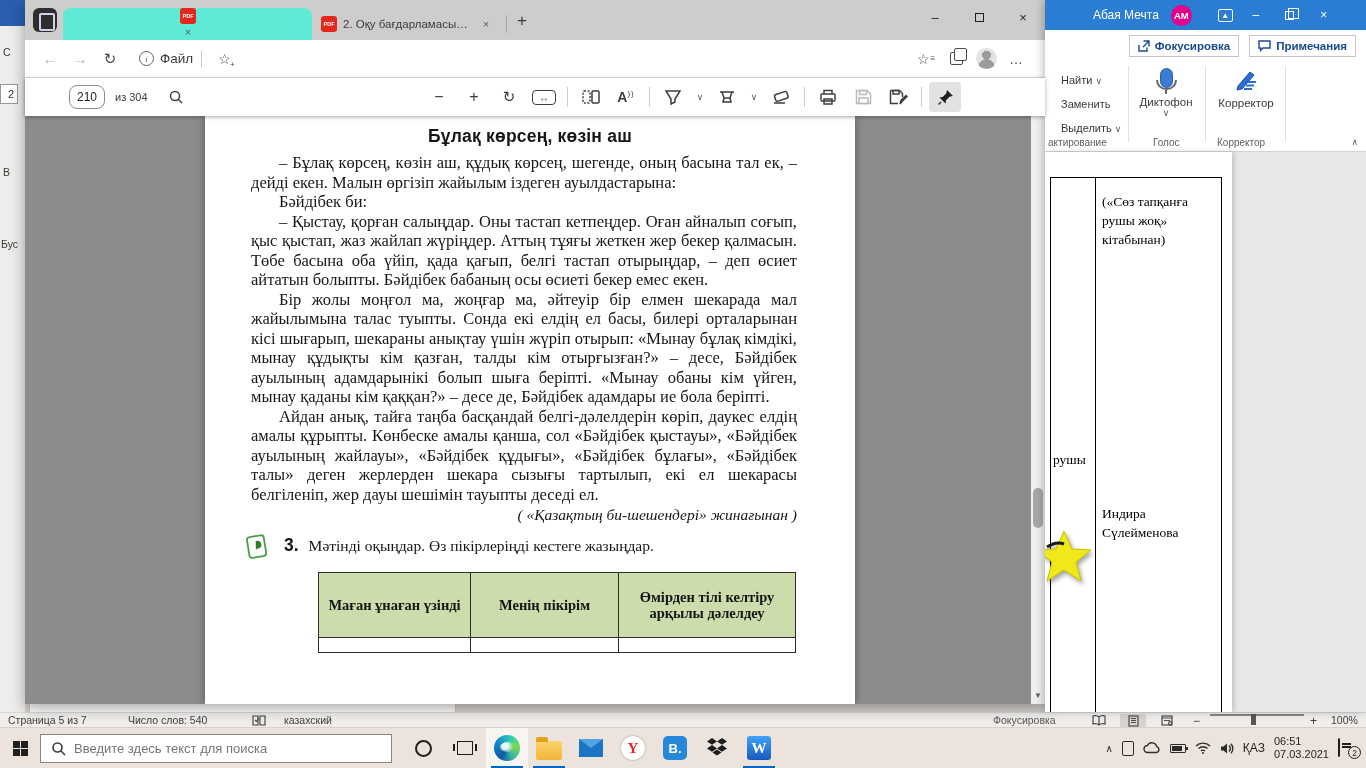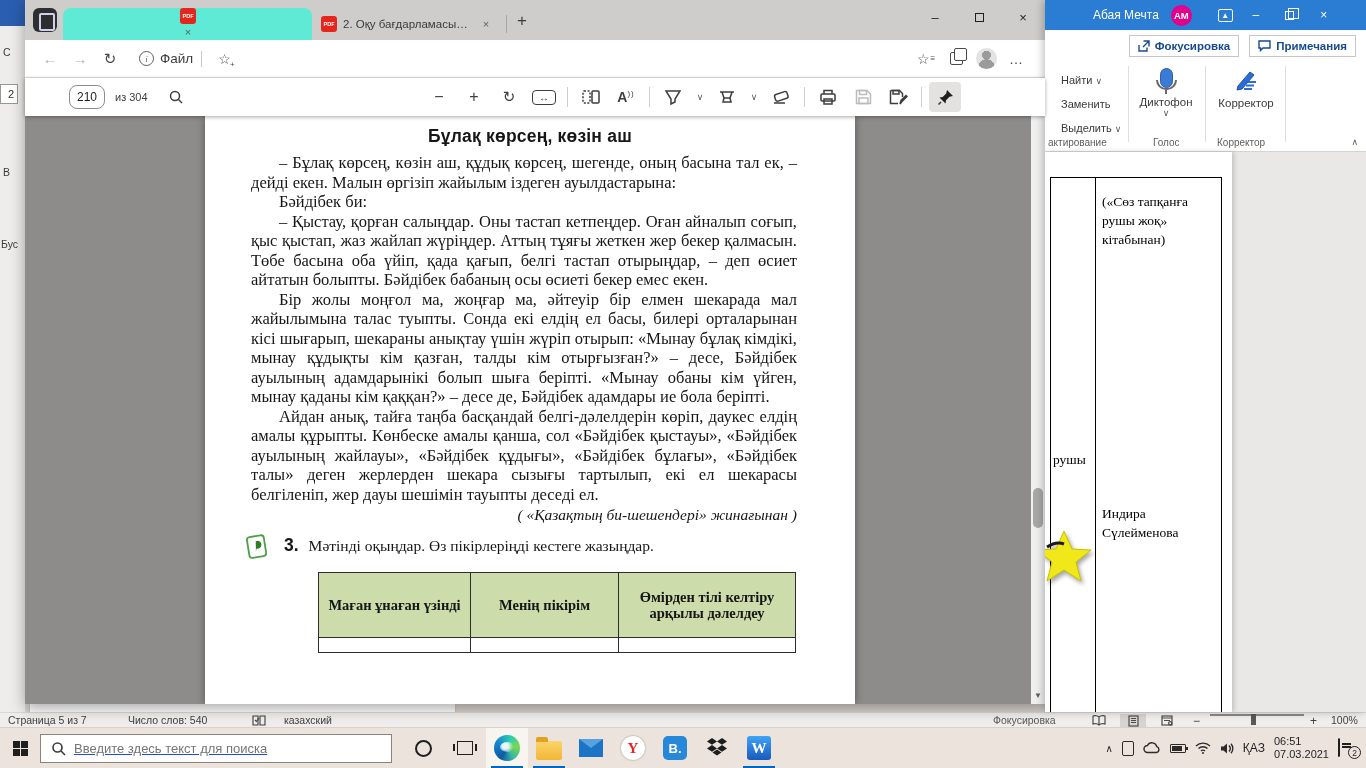--- a/index.html
+++ b/index.html
@@ -121,21 +121,21 @@
   .ztrack { position:absolute; top:7px; height:1.5px; background:#8a8886; }
   .zthumb { position:absolute; top:2px; width:5px; height:11px; background:#5a5856; }
 
   
   #taskbar { left:0; top:727px; width:1366px; height:41px; background:#ece4dc; border-top:1px solid #d9d0c7; display:flex; align-items:center; z-index:30; }
   .startbtn { width:40px; height:41px; display:flex; align-items:center; justify-content:center; }
   .winlogo { width:15px; height:15px; display:grid; grid-template-columns:7px 7px; grid-template-rows:7px 7px; gap:1px; }
   .winlogo div { background:#1f1f1f; }
   .searchbox { width:352px; height:29px; background:#fff; border:1px solid #8a847d; display:flex; align-items:center; }
   .searchbox svg { margin:0 8px 0 10px; stroke:#3b3b3b; fill:none; stroke-width:1.6; }
-  .searchbox input { border:none; outline:none; flex:1; font-size:13px; color:#1d4ed8; background:transparent; font-family:"Liberation Sans",sans-serif;text-decoration:underline; }
+  .searchbox input { border:none; outline:none; flex:1; font-size:13px; color:#1d4ed8; background:transparent; font-family:"Liberation Sans",sans-serif; }
   .tb-ic { width:42px; height:41px; display:flex; align-items:center; justify-content:center; position:relative; flex:none; }
   .tb-ic.active { background:#f8f4ef; }
   .underline { position:absolute; bottom:0; left:5px; right:5px; height:3px; background:#0067c0; }
   .cortana { width:17px; height:17px; border:2px solid #1f1f1f; border-radius:50%; }
   .taskview { width:16px; height:14px; border:1.8px solid #1f1f1f; position:relative; }
   .taskview::before { content:""; position:absolute; left:-5px; top:2px; width:2px; height:7px; background:#1f1f1f; }
   .taskview::after { content:""; position:absolute; right:-5px; top:2px; width:2px; height:7px; background:#1f1f1f; }
   .edgeico { width:26px; height:26px; border-radius:50%; background:conic-gradient(from 210deg,#0c59a4,#1386d0 90deg,#2ccdb3 170deg,#7bd850 230deg,#35b7a8 300deg,#0c59a4); position:relative; }
   .edgeico::after { content:""; position:absolute; left:6px; top:7px; width:15px; height:10px; border-radius:50%; background:radial-gradient(circle at 35% 40%,#e8f8f5 0 3px, rgba(255,255,255,.0) 8px); }
   .folder { width:26px; height:19px; background:linear-gradient(#fad46b,#f3b636); border-radius:2px; position:relative; margin-top:4px; }

